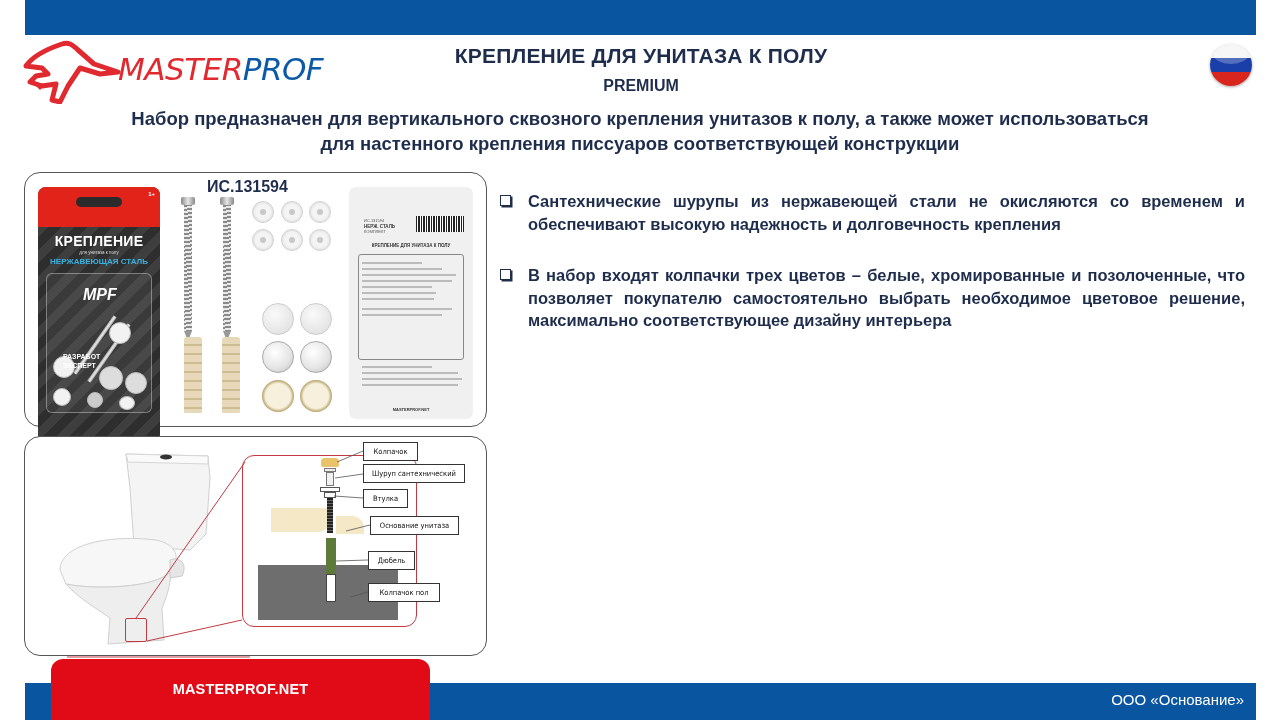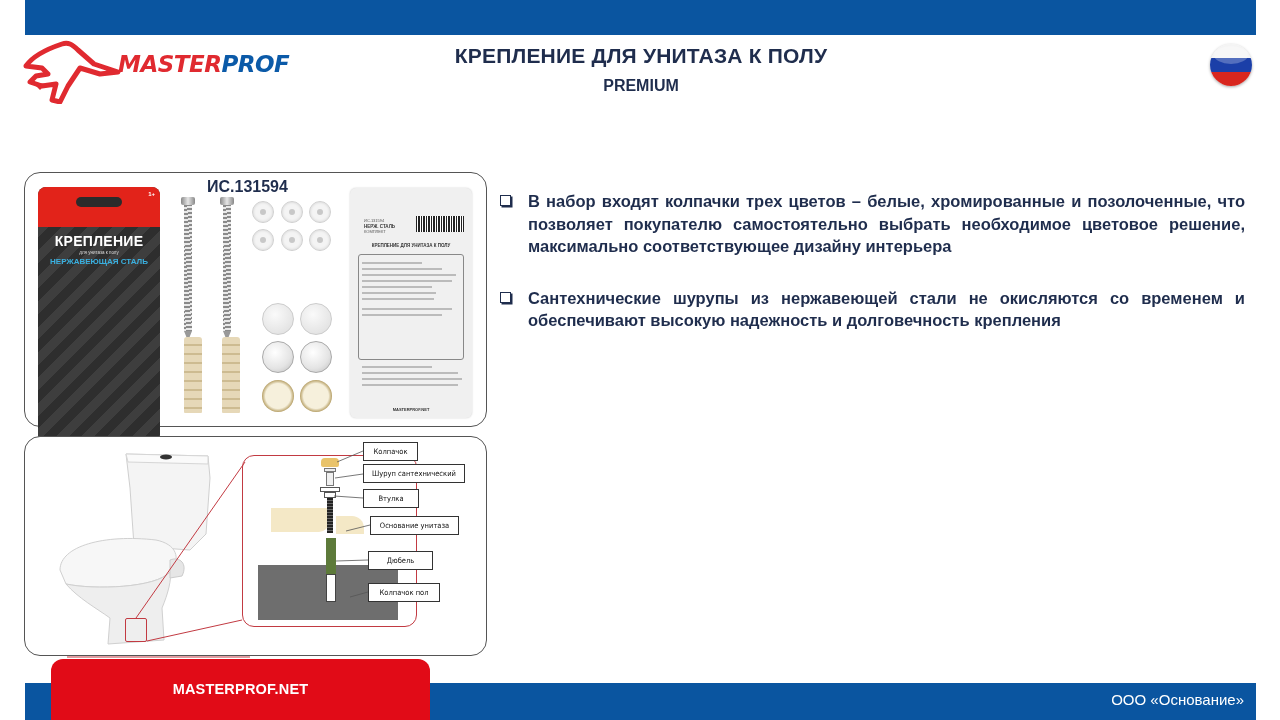--- a/index.html
+++ b/index.html
@@ -4,21 +4,21 @@
 <style>
   * { box-sizing: border-box; margin: 0; padding: 0; }
   html, body { width: 1280px; height: 720px; overflow: hidden; background: #ffffff; }
   body { position: relative; font-family: "Liberation Sans", sans-serif; color: #1f2d4d; }
 
   .top-bar { position: absolute; left: 25px; top: 0; width: 1231px; height: 35px; background: #0a55a0; }
 
   
   .logo { position: absolute; left: 22px; top: 38px; width: 320px; height: 66px; }
   .logo svg { position: absolute; left: 0; top: 0; }
-  .logo-text { position: absolute; left: 96px; top: 13px; font-weight: 700; font-style: italic; font-size: 23px; letter-spacing: -0.5px; font-family: "DejaVu Sans", sans-serif; }
+  .logo-text { position: absolute; left: 96px; top: 13px; font-weight: 400; font-style: italic; font-size: 31px; letter-spacing: -0.5px; font-family: "DejaVu Sans", sans-serif; }
   .logo-master { color: #e02a30; }
   .logo-prof { color: #0b5aa8; }
 
   .title { position: absolute; left: 380px; top: 44px; width: 522px; text-align: center; font-size: 21px; font-weight: bold; color: #1f2d4d; letter-spacing: 0.2px; }
   .subtitle { position: absolute; left: 380px; top: 77px; width: 522px; text-align: center; font-size: 16px; font-weight: bold; color: #1f2d4d; }
 
   .flag { position: absolute; left: 1210px; top: 44px; width: 42px; height: 42px; border-radius: 50%; overflow: hidden; box-shadow: 0 1px 3px rgba(0,0,0,0.35); }
   .flag .s { height: 14px; }
   .flag .w { background: #f4f4f4; }
   .flag .b { background: #1b3fa8; }
@@ -116,32 +116,50 @@
 <div class="title">КРЕПЛЕНИЕ ДЛЯ УНИТАЗА К ПОЛУ</div>
 <div class="subtitle">PREMIUM</div>
 
 <div class="flag">
   <div class="s w"></div>
     <div class="s b"></div>
     <div class="s r"></div>
 </div>
 
 <div class="intro">
+  <div>Набор предназначен для вертикального сквозного крепления унитазов  к полу, а также может использоваться</div>
+  <div>для настенного крепления писсуаров соответствующей  конструкции</div>
 </div>
 
 <div class="panel panel-product"></div>
 <div class="sku">ИС.131594</div>
 
 <div class="pkg-front">
   <div class="red-top"></div>
   <div class="hanger"></div>
   <div class="age">1+</div>
   <div class="p-title">КРЕПЛЕНИЕ</div>
   <div class="p-sub">для унитаза к полу</div>
   <div class="p-steel">НЕРЖАВЕЮЩАЯ СТАЛЬ</div>
+  <div class="blister">
+    <div class="mpf">MPF</div>
+    <div class="screw" style="left:46px;top:36px;"></div>
+    <div class="screw" style="left:60px;top:44px;"></div>
+    <div class="part" style="left:62px;top:48px;width:22px;height:22px;"></div>
+    <div class="part" style="left:6px;top:82px;width:22px;height:22px;"></div>
+    <div class="part" style="left:52px;top:92px;width:24px;height:24px;background:#ddd;"></div>
+    <div class="part" style="left:78px;top:98px;width:22px;height:22px;background:#ddd;"></div>
+    <div class="part" style="left:6px;top:114px;width:18px;height:18px;"></div>
+    <div class="part" style="left:40px;top:118px;width:16px;height:16px;background:#ccc;"></div>
+    <div class="part" style="left:72px;top:122px;width:16px;height:14px;"></div>
+    <div class="stamp">
+        <div>РАЗРАБОТ</div>
+        <div>ЭКСПЕРТ</div>
+      </div>
+  </div>
 </div>
 
 <div class="screw-big" style="left:181px;top:197px;">
     <div class="head"></div>
     <div class="shank"></div>
     <div class="tip"></div>
   </div>
 <div class="screw-big" style="left:220px;top:197px;">
     <div class="head"></div>
     <div class="shank"></div>
@@ -224,26 +242,26 @@
   <line x1="337" y1="462" x2="363" y2="451" stroke="#555" stroke-width="0.8"></line>
   <line x1="335" y1="478" x2="363" y2="474" stroke="#555" stroke-width="0.8"></line>
   <line x1="334" y1="496" x2="363" y2="498" stroke="#555" stroke-width="0.8"></line>
   <line x1="346" y1="531" x2="370" y2="525" stroke="#555" stroke-width="0.8"></line>
   <line x1="336" y1="561" x2="368" y2="560" stroke="#555" stroke-width="0.8"></line>
   <line x1="350" y1="597" x2="368" y2="592" stroke="#555" stroke-width="0.8"></line>
 </svg>
 
 <div class="callout" style="left:363px;top:442px;width:55px;height:19px;">Колпачок</div>
 <div class="callout" style="left:363px;top:464px;width:102px;height:19px;">Шуруп сантехнический</div>
-<div class="callout" style="left:363px;top:489px;width:56px;height:19px;">Втулка</div>
+<div class="callout" style="left:363px;top:489px;width:45px;height:19px;">Втулка</div>
 <div class="callout" style="left:370px;top:516px;width:89px;height:19px;">Основание унитаза</div>
-<div class="callout" style="left:368px;top:551px;width:65px;height:19px;">Дюбель</div>
+<div class="callout" style="left:368px;top:551px;width:47px;height:19px;">Дюбель</div>
 <div class="callout" style="left:368px;top:583px;width:72px;height:19px;">Колпачок пол</div>
 
 <div class="bullets">
+  <div class="bullet"><span class="box"></span><span>Сантехнические шурупы из нержавеющей стали не окисляются со временем и обеспечивают высокую надежность и долговечность крепления</span></div>
   <div class="bullet"><span class="box"></span><span>В набор входят колпачки трех цветов – белые, хромированные и позолоченные, что позволяет покупателю самостоятельно выбрать необходимое цветовое решение, максимально соответствующее дизайну интерьера</span></div>
-  <div class="bullet"><span class="box"></span><span>Сантехнические шурупы из нержавеющей стали не окисляются со временем и обеспечивают высокую надежность и долговечность крепления</span></div>
 </div>
 
 <div class="footer-bar"></div>
 <div class="footer-tab"></div>
 <div class="footer-site">MASTERPROF.NET</div>
 <div class="footer-company">ООО «Основание»</div>
 
 </body></html>

